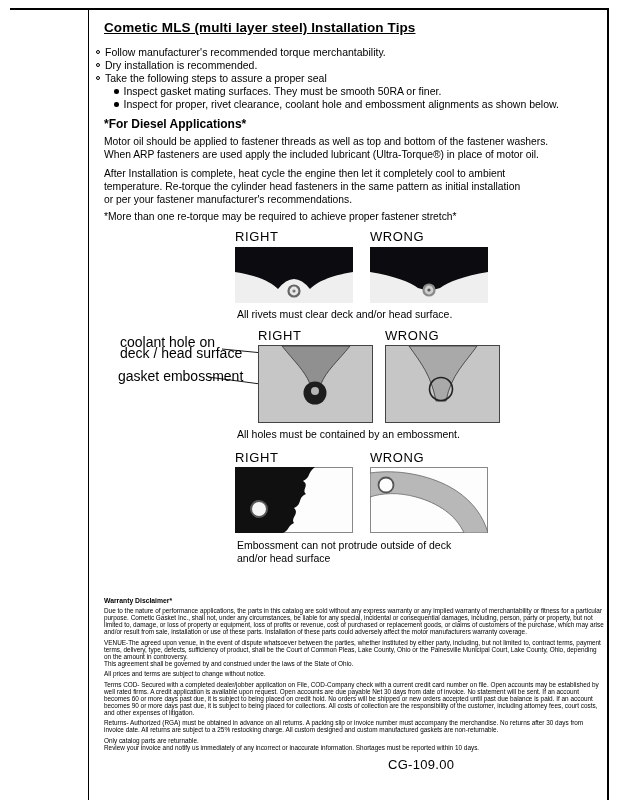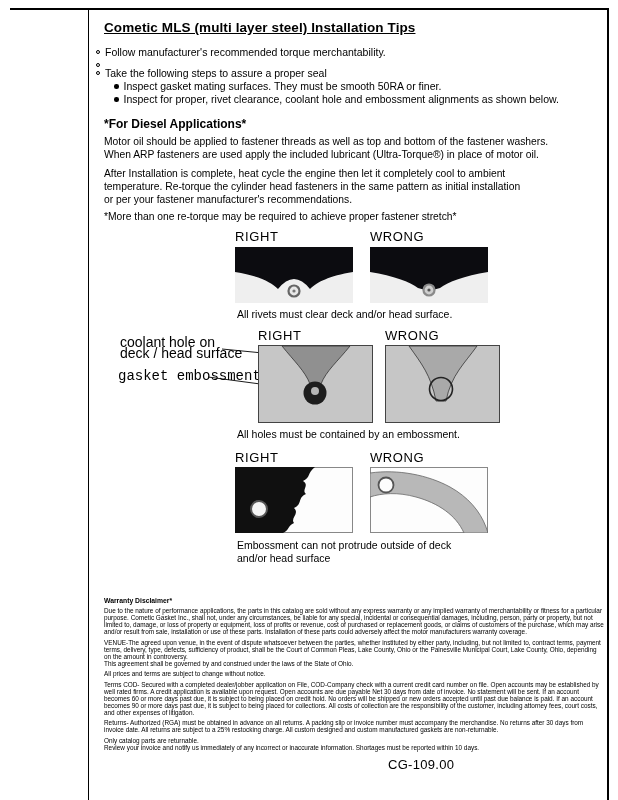--- a/index.html
+++ b/index.html
@@ -49,21 +49,21 @@
   .c1 { left:237px; top:308px; }
 
   .r2-right { left:258px; top:328px; }
   .r2-wrong { left:385px; top:328px; }
   .r2p1 { left:258px; top:345px; }
   .r2p2 { left:385px; top:345px; }
   .c2 { left:237px; top:428px; }
 
   .callout { position:absolute; font-size:14px; line-height:11px; white-space:pre-line; }
   .callout.co1 { left:120px; top:337px; }
-  .callout.co2 { left:118px; top:371px;font-family:Liberation Mono, monospace; }
+  .callout.co2 { left:118px; top:371px; }
   .callout-lines { position:absolute; left:108px; top:335px; pointer-events:none; }
 
   .r3-right { left:235px; top:450px; }
   .r3-wrong { left:370px; top:450px; }
   .r3p1 { left:235px; top:467px; }
   .r3p2 { left:370px; top:467px; }
   .c3 { left:237px; top:539px; }
 
   .warranty { position:absolute; left:104px; top:597px; width:500px; font-size:6.4px; line-height:7px; }
   .warranty h3 { font-size:6.8px; font-weight:bold; margin-bottom:3px; }
@@ -81,20 +81,21 @@
 
   <h1 class="title">Cometic MLS (multi layer steel) Installation Tips</h1>
 
   <div class="bullets">
     <div class="b-row">
       <span class="b-circle"></span>
       <span>Follow manufacturer's recommended torque merchantability.</span>
     </div>
     <div class="b-row">
       <span class="b-circle"></span>
+      <span>Dry installation is recommended.</span>
     </div>
     <div class="b-row">
       <span class="b-circle"></span>
       <span>Take the following steps to assure a proper seal</span>
     </div>
     <div class="b-row sub">
       <span class="b-dot"></span>
       <span>Inspect gasket mating surfaces.  They must be smooth 50RA or finer.</span>
     </div>
     <div class="b-row sub">

